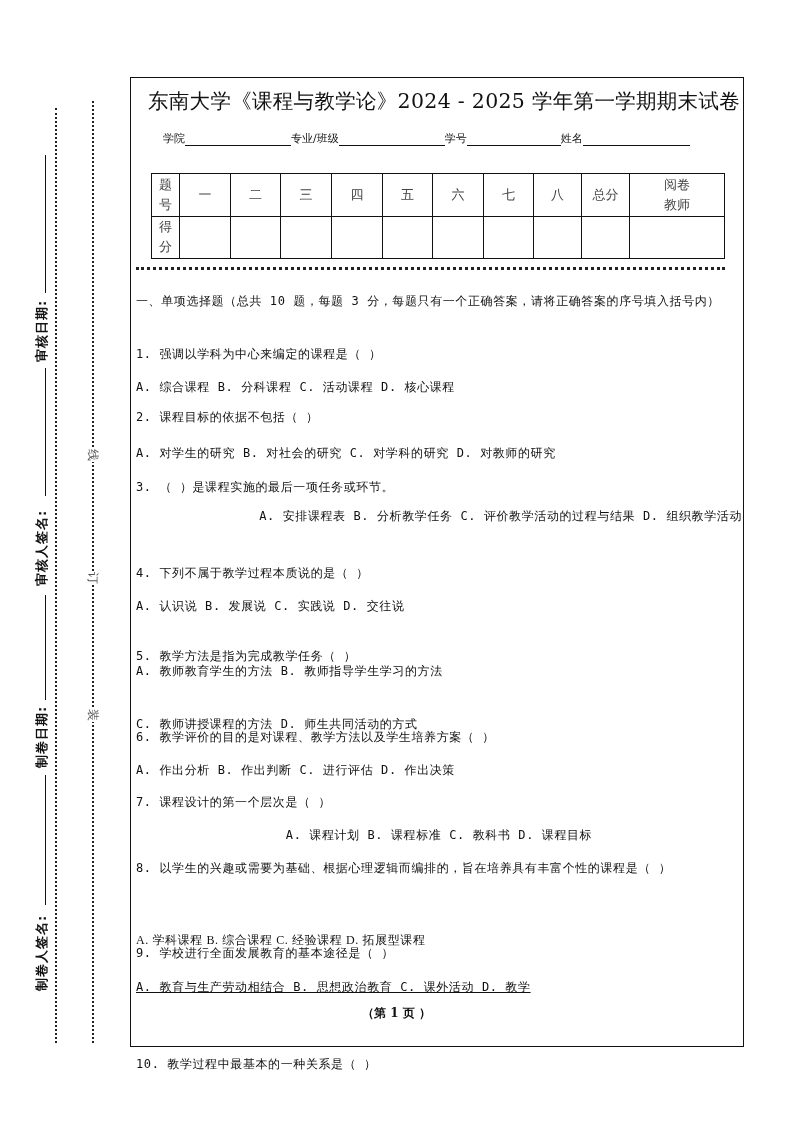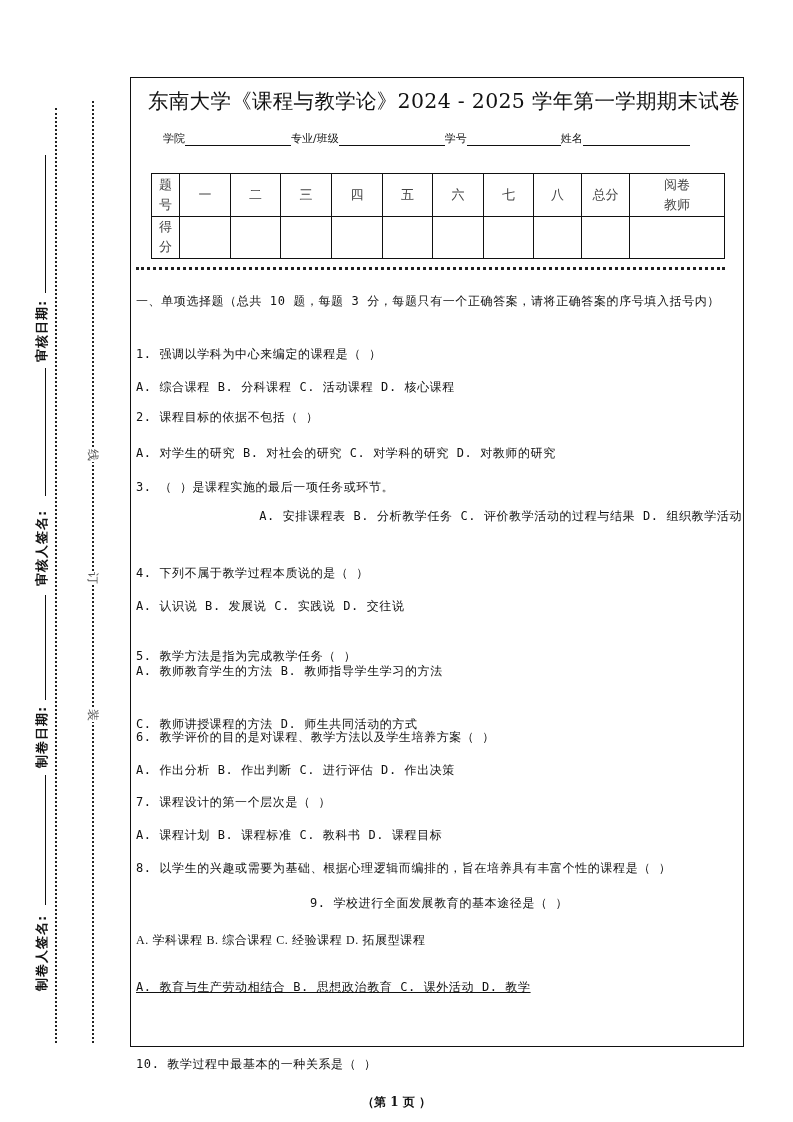--- a/index.html
+++ b/index.html
@@ -45,21 +45,21 @@
   .sep {
     position: absolute; left: 136px; top: 267px; width: 589px; height: 0;
     border-top: 3px dotted #222;
   }
   .q {
     position: absolute; left: 136px; width: 606px;
     font-family: "DejaVu Sans Mono", "Liberation Mono", monospace; font-size: 12px;
     line-height: 22px; letter-spacing: 0.6px; color: #111;
   }
   .footer {
-    position: absolute; top: 1094px; left: 0; width: 793px; text-align: center;
+    position: absolute; top: 1005px; left: 0; width: 793px; text-align: center;
     font-family: "DejaVu Serif", serif; font-weight: bold; font-size: 12px;
   }
 </style>
 </head>
 <body>
 
 <div class="dot-v" style="left:55px; top:108px; height:935px;"></div>
 <div class="dot-v" style="left:92px; top:101px; height:942px;"></div>
 
 <div class="solid-v" style="left:45px; top:155px; height:138px;"></div>
@@ -161,23 +161,23 @@
 <div class="q" style="top:595px;">A. 认识说  B. 发展说  C. 实践说  D. 交往说</div>
 
 <div class="q" style="top:627px;margin-top:18px;">5. 教学方法是指为完成教学任务（  ）</div>
 <div class="q" style="top:660px;">A. 教师教育学生的方法  B. 教师指导学生学习的方法</div>
 <div class="q" style="top:693px;margin-top:20px;">C. 教师讲授课程的方法  D. 师生共同活动的方式</div>
 
 <div class="q" style="top:726px;">6. 教学评价的目的是对课程、教学方法以及学生培养方案（  ）</div>
 <div class="q" style="top:759px;">A. 作出分析  B. 作出判断  C. 进行评估  D. 作出决策</div>
 
 <div class="q" style="top:791px;">7. 课程设计的第一个层次是（  ）</div>
-<div class="q" style="top:824px;">A. 课程计划  B. 课程标准  C. 教科书  D. 课程目标</div>
+<div class="q" style="top:824px;text-align:center;">A. 课程计划  B. 课程标准  C. 教科书  D. 课程目标</div>
 
 <div class="q" style="top:857px;">8. 以学生的兴趣或需要为基础、根据心理逻辑而编排的，旨在培养具有丰富个性的课程是（  ）</div>
 <div class="q" style="top:929px;font-family:Liberation Serif, serif;">A. 学科课程  B. 综合课程  C. 经验课程  D. 拓展型课程</div>
 
-<div class="q" style="top:892px;text-align:center;">9. 学校进行全面发展教育的基本途径是（  ）</div>
+<div class="q" style="top:942px;">9. 学校进行全面发展教育的基本途径是（  ）</div>
 <div class="q" style="top:976px;text-decoration:underline;">A. 教育与生产劳动相结合  B. 思想政治教育  C. 课外活动  D. 教学</div>
 
 <div class="q" style="top:1053px;">10. 教学过程中最基本的一种关系是（  ）</div>
 
 <div class="footer">（第 1 页 ）</div>
 
 </body></html>

